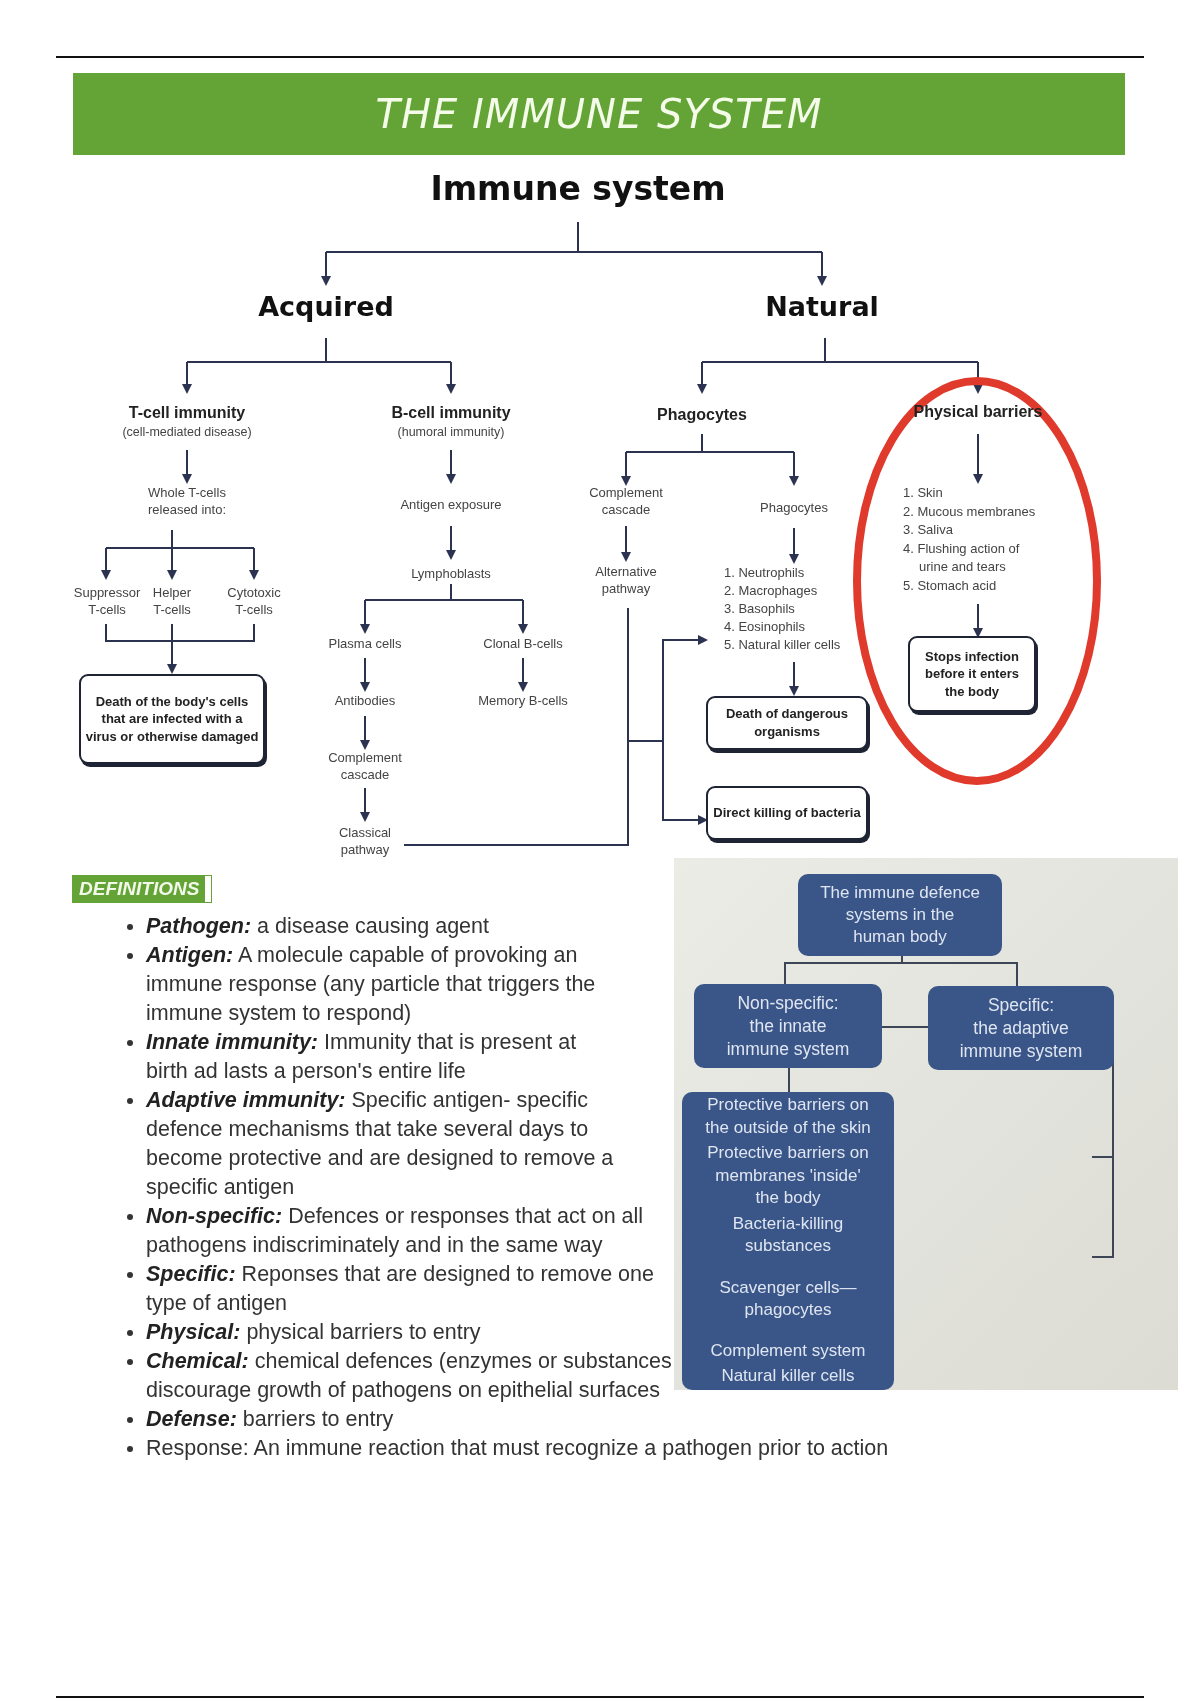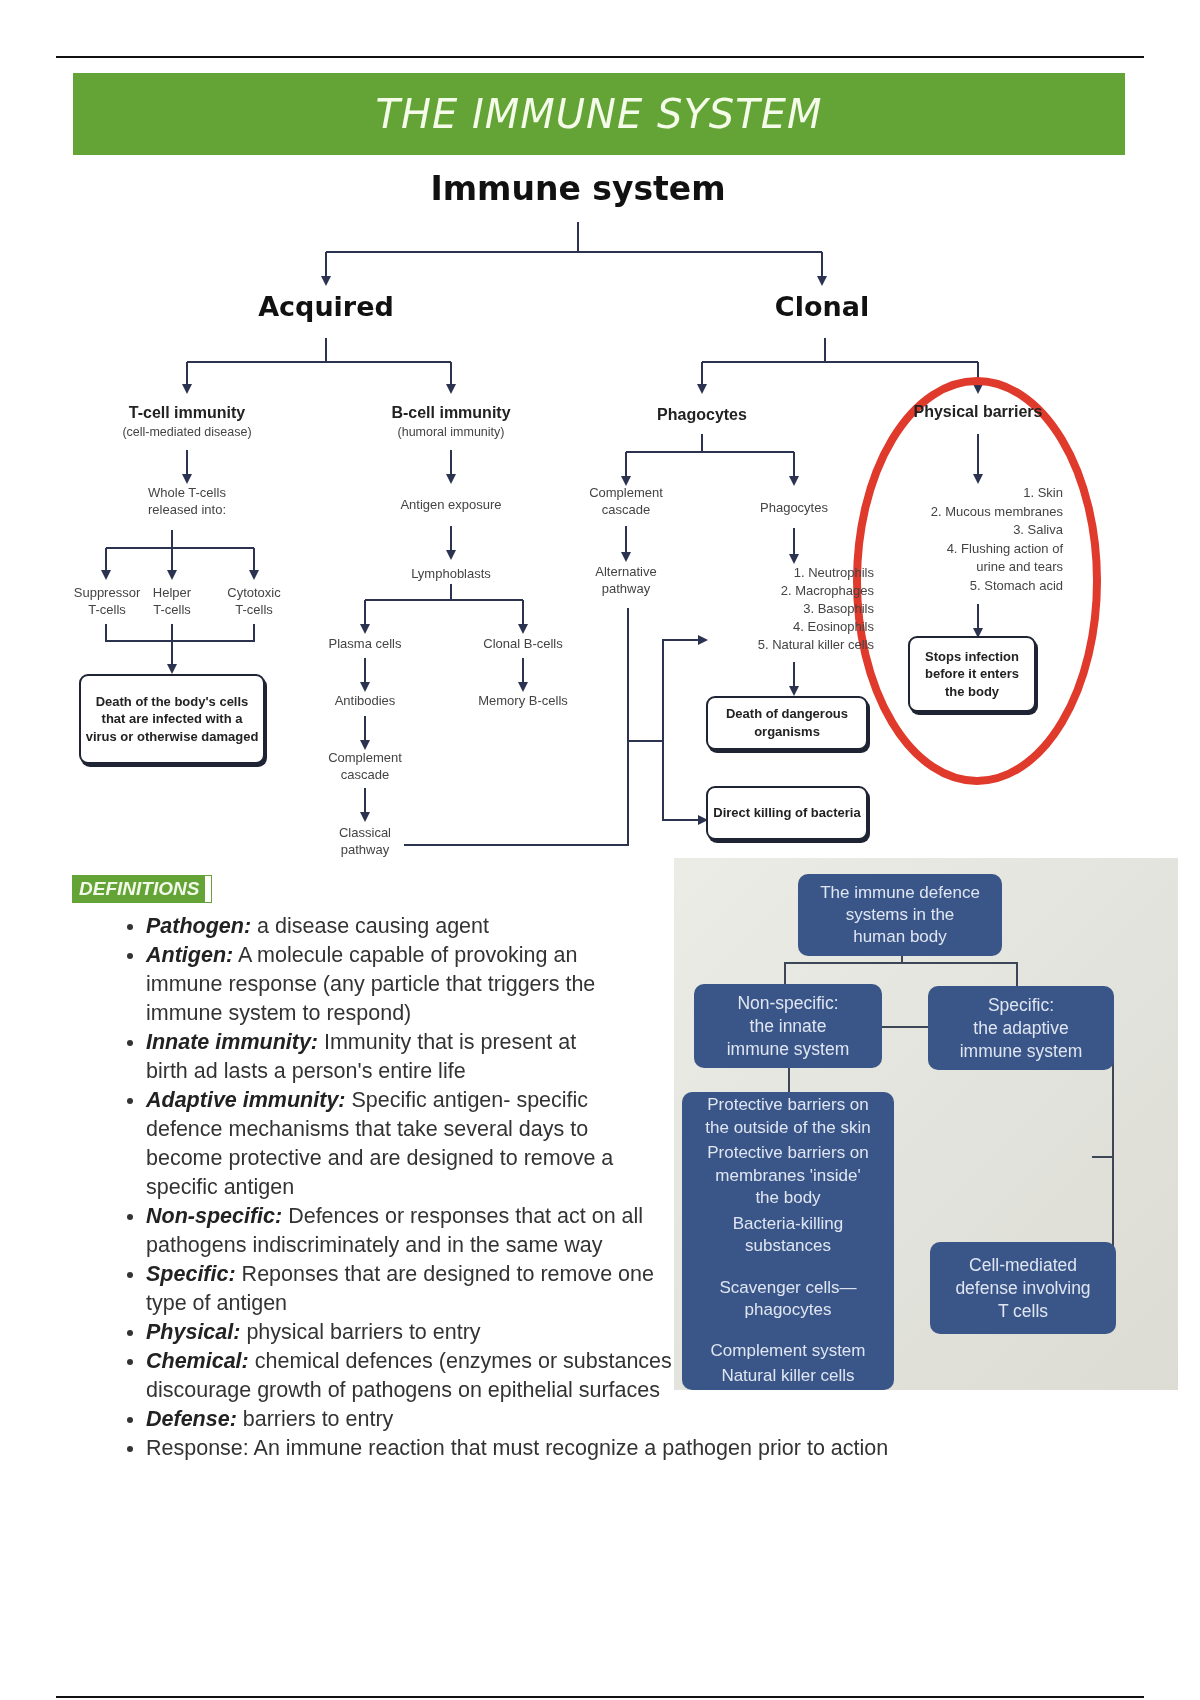--- a/index.html
+++ b/index.html
@@ -10,21 +10,21 @@
             background: #64a436; display: flex; align-items: center; justify-content: center; }
   .banner span { color: #f4fbe9; font-size: 40px; font-style: italic; letter-spacing: 1px;
                  font-family: "DejaVu Sans", sans-serif; font-weight: normal; }
   svg.diagram { position: absolute; left: 0; top: 0; }
   .t { position: absolute; text-align: center; color: #333; line-height: 1.3; white-space: nowrap; }
   .h1 { font-size: 33px; font-weight: bold; color: #111; font-family: "DejaVu Sans", sans-serif; }
   .h2 { font-size: 27px; font-weight: bold; color: #111; font-family: "DejaVu Sans", sans-serif; }
   .h3 { font-size: 16px; font-weight: bold; color: #222; }
   .sub { font-size: 12.5px; color: #444; display: block; font-weight: normal; }
   .sm { font-size: 13px; color: #444; }
-  .list { text-align: right; }
+  .list { text-align: left; }
   .box { position: absolute; border: 2px solid #1e2433; border-radius: 9px; background: #fff;
          box-shadow: 2px 3px 0 #1e2433; display: flex; align-items: center; justify-content: center;
          text-align: center; font-size: 13px; font-weight: bold; color: #222; line-height: 1.35; padding: 4px; box-sizing: border-box; }
   .defs-tag { position: absolute; left: 73px; top: 876px; height: 26px; padding: 0 6px;
               background: #64a436; color: #f2f9ea; font-weight: bold; font-style: italic; font-size: 19px;
               line-height: 26px; border-right: 6px solid #fff; outline: 1px solid #64a436; }
   ul.defs { position: absolute; left: 106px; top: 912px; width: 820px; margin: 0; padding: 0 0 0 40px;
             font-size: 21.5px; line-height: 29px; color: #333; }
   ul.defs li { margin: 0; padding: 0; }
   ul.defs li .term { font-weight: bold; font-style: italic; color: #222; }
@@ -96,21 +96,21 @@
     <path d="M794 662 V694" marker-end="url(#ah)"></path>
 
     <path d="M978 434 V482" marker-end="url(#ah)"></path>
     <path d="M978 604 V636" marker-end="url(#ah)"></path>
   </g>
   <ellipse cx="977" cy="581" rx="120" ry="200" fill="none" stroke="#e03a2c" stroke-width="8"></ellipse>
 </svg>
 
 <div class="t h1" style="left:378px; top:168px; width:400px;">Immune system</div>
 <div class="t h2" style="left:226px; top:289px; width:200px;">Acquired</div>
-<div class="t h2" style="left:722px; top:289px; width:200px;">Clonal</div>
+<div class="t h2" style="left:722px; top:289px; width:200px;">Natural</div>
 
 <div class="t h3" style="left:87px; top:403px; width:200px;">
   <span>T-cell immunity</span>
   <span class="sub">(cell-mediated disease)</span>
 </div>
 <div class="t sm" style="left:87px; top:485px; width:200px;">
   <span style="display:block">Whole T-cells</span>
   <span style="display:block">released into:</span>
 </div>
 <div class="t sm" style="left:62px; top:585px; width:90px;">
@@ -212,18 +212,13 @@
     <span style="margin-top:3px;">Protective barriers on</span>
     <span>membranes 'inside'</span>
     <span>the body</span>
     <span style="margin-top:3px;">Bacteria-killing</span>
     <span>substances</span>
     <span style="margin-top:19px;">Scavenger cells—</span>
     <span>phagocytes</span>
     <span style="margin-top:18px;">Complement system</span>
     <span style="margin-top:3px;">Natural killer cells</span>
   </div>
-  <div class="pbox" style="left:256px; top:384px; width:186px; height:92px;">
-    <span>Cell-mediated</span>
-    <span>defense involving</span>
-    <span>T cells</span>
-  </div>
 </div>
 
 </body></html>

